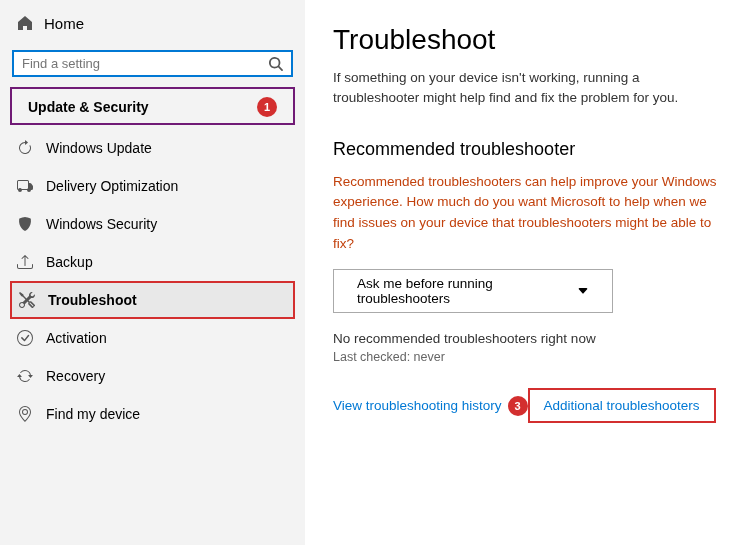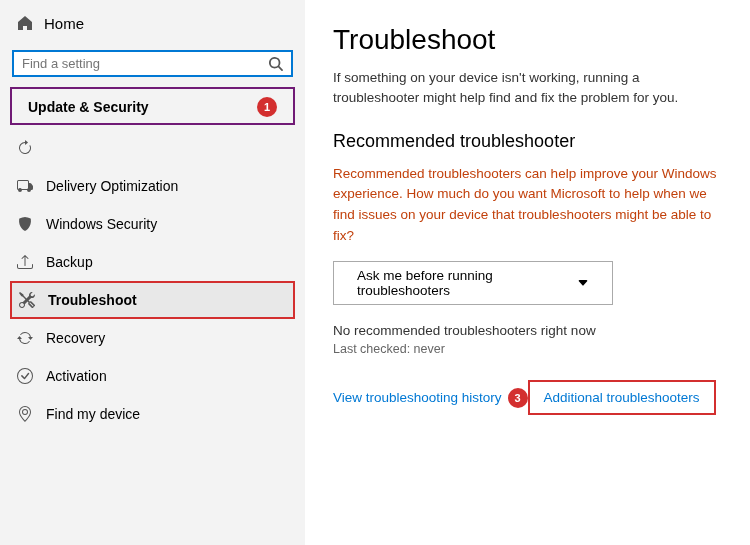--- a/index.html
+++ b/index.html
@@ -122,21 +122,21 @@
       font-size: 28px;
       font-weight: 300;
       color: #000;
       margin-bottom: 12px;
     }
 
     .page-description {
       font-size: 13.5px;
       color: #333;
       line-height: 1.5;
-      margin-bottom: 22px;
+      margin-bottom: 30px;
     }
 
     .section-title {
       font-size: 18px;
       font-weight: 400;
       color: #000;
       margin-bottom: 12px;
     }
 
     .section-description {
@@ -241,20 +241,21 @@
     <span class="badge">1</span>
   </div>
 
   <div class="nav-item">
     <span class="nav-icon">
       <svg width="16" height="16" viewBox="0 0 16 16" fill="currentColor">
         <path d="M8 3a5 5 0 1 0 4.546 2.914.5.5 0 0 1 .908-.417A6 6 0 1 1 8 2v1z"></path>
         <path d="M8 4.466V.534a.25.25 0 0 1 .41-.192l2.36 1.966c.12.1.12.284 0 .384L8.41 4.658A.25.25 0 0 1 8 4.466z"></path>
       </svg>
     </span>
+    <span>Windows Update</span>
   </div>
 
   <div class="nav-item">
     <span class="nav-icon">
       <svg width="16" height="16" viewBox="0 0 16 16" fill="currentColor">
         <path d="M0 3.5A1.5 1.5 0 0 1 1.5 2h9A1.5 1.5 0 0 1 12 3.5V5h1.02a1.5 1.5 0 0 1 1.17.563l1.481 1.85a1.5 1.5 0 0 1 .329.938V10.5a1.5 1.5 0 0 1-1.5 1.5H14a2 2 0 1 1-4 0H5a2 2 0 1 1-3.998-.085A1.5 1.5 0 0 1 0 10.5v-7zm1.294 7.456A1.999 1.999 0 0 1 4.732 11h5.536a2.01 2.01 0 0 1 .732-.732V3.5a.5.5 0 0 0-.5-.5h-9a.5.5 0 0 0-.5.5v7a.5.5 0 0 0 .294.456z"></path>
       </svg>
     </span>
     <span>Delivery Optimization</span>
   </div>
@@ -283,35 +284,35 @@
       <svg width="16" height="16" viewBox="0 0 16 16" fill="currentColor">
         <path d="M1 0 0 1l2.2 3.081a1 1 0 0 0 .815.419h.07a1 1 0 0 1 .708.293l2.675 2.675-2.617 2.654A3.003 3.003 0 0 0 0 13a3 3 0 1 0 5.878-.851l2.654-2.617.968.968-.305.914a1 1 0 0 0 .242 1.023l3.27 3.27a.997.997 0 0 0 1.414 0l1.586-1.586a.997.997 0 0 0 0-1.414l-3.27-3.27a1 1 0 0 0-1.023-.242L10.5 9.5l-.96-.96 2.68-2.643A3.005 3.005 0 0 0 16 3c0-.269-.035-.53-.102-.777l-2.14 2.141L12 4l-.364-1.757L13.777.102a3 3 0 0 0-3.675 3.68L7.462 6.46 4.793 3.793a1 1 0 0 1-.293-.707v-.071a1 1 0 0 0-.419-.814L1 0zm9.646 10.646a.5.5 0 0 1 .708 0l2.914 2.915a.5.5 0 0 1-.707.707l-2.915-2.914a.5.5 0 0 1 0-.708zM3 11l.471.242.529.026.287.445.445.287.026.529L5 13l-.242.471-.026.529-.445.287-.287.445-.529.026L3 15l-.471-.242L2 14.732l-.287-.445L1.268 14l-.026-.529L1 13l.242-.471.026-.529.445-.287.287-.445.529-.026L3 11z"></path>
       </svg>
     </span>
     <span>Troubleshoot</span>
   </div>
 
   <div class="nav-item">
     <span class="nav-icon">
       <svg width="16" height="16" viewBox="0 0 16 16" fill="currentColor">
+        <path d="M8 15A7 7 0 1 1 8 1a7 7 0 0 1 0 14zm0 1A8 8 0 1 0 8 0a8 8 0 0 0 0 16z"></path>
+        <path d="M10.97 4.97a.235.235 0 0 0-.02.022L7.477 9.417 5.384 7.323a.75.75 0 0 0-1.06 1.06L6.97 11.03a.75.75 0 0 0 1.079-.02l3.992-4.99a.75.75 0 0 0-1.071-1.05z"></path>
+      </svg>
+    </span>
+    <span>Activation</span>
+  </div>
+
+  <div class="nav-item">
+    <span class="nav-icon">
+      <svg width="16" height="16" viewBox="0 0 16 16" fill="currentColor">
         <path d="M11.534 7h3.932a.25.25 0 0 1 .192.41l-1.966 2.36a.25.25 0 0 1-.384 0l-1.966-2.36a.25.25 0 0 1 .192-.41zm-11 2h3.932a.25.25 0 0 0 .192-.41L2.692 6.23a.25.25 0 0 0-.384 0L.342 8.59A.25.25 0 0 0 .534 9z"></path>
         <path fill-rule="evenodd" d="M8 3c-1.552 0-2.94.707-3.857 1.818a.5.5 0 1 1-.771-.636A6.002 6.002 0 0 1 13.917 7H12.9A5.002 5.002 0 0 0 8 3zM3.1 9a5.002 5.002 0 0 0 8.757 2.182.5.5 0 1 1 .771.636A6.002 6.002 0 0 1 2.083 9H3.1z"></path>
       </svg>
     </span>
     <span>Recovery</span>
-  </div>
-
-  <div class="nav-item">
-    <span class="nav-icon">
-      <svg width="16" height="16" viewBox="0 0 16 16" fill="currentColor">
-        <path d="M8 15A7 7 0 1 1 8 1a7 7 0 0 1 0 14zm0 1A8 8 0 1 0 8 0a8 8 0 0 0 0 16z"></path>
-        <path d="M10.97 4.97a.235.235 0 0 0-.02.022L7.477 9.417 5.384 7.323a.75.75 0 0 0-1.06 1.06L6.97 11.03a.75.75 0 0 0 1.079-.02l3.992-4.99a.75.75 0 0 0-1.071-1.05z"></path>
-      </svg>
-    </span>
-    <span>Activation</span>
   </div>
 
   <div class="nav-item">
     <span class="nav-icon">
       <svg width="16" height="16" viewBox="0 0 16 16" fill="currentColor">
         <path d="M12.166 8.94c-.524 1.062-1.234 2.12-1.96 3.07A31.493 31.493 0 0 1 8 14.58a31.481 31.481 0 0 1-2.206-2.57c-.726-.95-1.436-2.008-1.96-3.07C3.304 7.867 3 6.862 3 6a5 5 0 0 1 10 0c0 .862-.305 1.867-.834 2.94zM8 16s6-5.686 6-10A6 6 0 0 0 2 6c0 4.314 6 10 6 10z"></path>
         <path d="M8 8a2 2 0 1 1 0-4 2 2 0 0 1 0 4zm0 1a3 3 0 1 0 0-6 3 3 0 0 0 0 6z"></path>
       </svg>
     </span>
     <span>Find my device</span>

